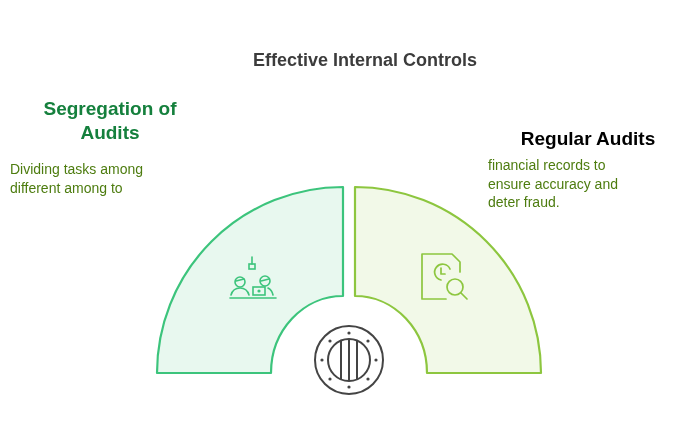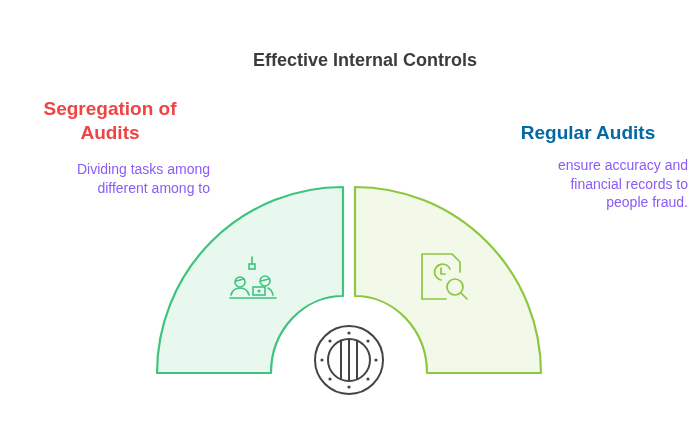--- a/index.html
+++ b/index.html
@@ -1,40 +1,40 @@
 <!DOCTYPE html>
 <html><head>
 <meta charset="utf-8">
 <style>
   html,body{margin:0;padding:0;background:#ffffff;}
   body{width:698px;height:446px;position:relative;overflow:hidden;font-family:"Liberation Sans",sans-serif;}
   .title{position:absolute;left:16px;width:698px;top:50px;text-align:center;font-size:18px;font-weight:bold;color:#3c3c3c;}
   .heading{position:absolute;text-align:center;font-size:19px;font-weight:bold;line-height:24px;}
-  .desc{position:absolute;text-align:right;font-size:14px;color:#8b5cf6;line-height:18.5px;}
+  .desc{position:absolute;text-align:left;font-size:14px;color:#4d7c0f;line-height:18.5px;}
   svg{position:absolute;left:0;top:0;}
 </style>
 </head>
 <body>
 
 <div class="title">Effective Internal Controls</div>
 
-<div class="heading" style="left:10px;width:200px;top:97px;color:#ef4444;">
+<div class="heading" style="left:10px;width:200px;top:97px;color:#15803d;">
   <div>Segregation of</div>
   <div>Audits</div>
 </div>
 <div class="desc" style="left:10px;width:200px;top:160px;">
   <div>Dividing tasks among</div>
   <div>different among to</div>
 </div>
 
-<div class="heading" style="left:488px;width:200px;top:121px;color:#0369a1;">Regular Audits</div>
+<div class="heading" style="left:488px;width:200px;top:127px;color:#000000;">Regular Audits</div>
 <div class="desc" style="left:488px;width:200px;top:156px;">
+  <div>financial records to</div>
   <div>ensure accuracy and</div>
-  <div>financial records to</div>
-  <div>people fraud.</div>
+  <div>deter fraud.</div>
 </div>
 
 <svg width="698" height="446" viewBox="0 0 698 446">
 
   <path d="M 157 373 A 186 186 0 0 1 343 187 L 343 296 A 72 77 0 0 0 271 373 Z" fill="#e8f8ef" stroke="#3cc47c" stroke-width="2.2" stroke-linejoin="round"></path>
   <path d="M 541 373 A 186 186 0 0 0 355 187 L 355 296 A 72 77 0 0 1 427 373 Z" fill="#f2f9e8" stroke="#8dc63f" stroke-width="2.2" stroke-linejoin="round"></path>
 
   <g fill="none" stroke="#3cc47c" stroke-width="1.6" stroke-linecap="round">
     <line x1="252" y1="257" x2="252" y2="264"></line>
     <rect x="249" y="264" width="6" height="5"></rect>

